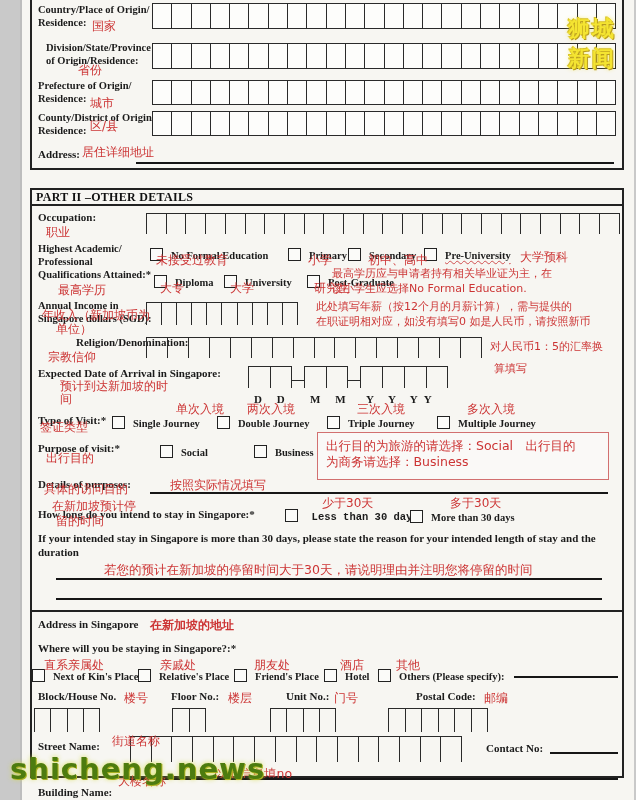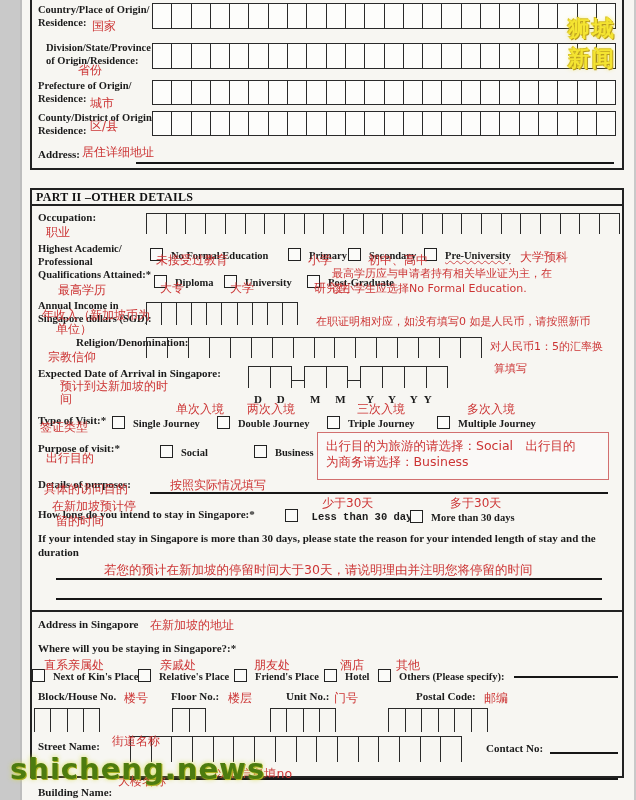--- a/index.html
+++ b/index.html
@@ -273,20 +273,21 @@
           <span class="cell"></span>
           <span class="cell"></span>
           <span class="cell"></span>
           <span class="cell"></span>
           <span class="cell"></span>
           <span class="cell"></span>
           <span class="cell"></span>
           <span class="cell"></span>
           <span class="cell"></span>
         </div>
+      <div class="abs red red-sm" style="left:284px; top:110px;">此处填写年薪（按12个月的月薪计算），需与提供的</div>
       <div class="abs red red-sm" style="left:284px; top:125px;">在职证明相对应，如没有填写0 如是人民币，请按照新币</div>
 
       <div class="abs lbl lbl-lg" style="left:6px; top:146px;margin-left:38px;">Religion/Denomination:</div>
       <div class="abs red" style="left:16px; top:160px;">宗教信仰</div>
       <div class="abs comb" style="left:114px; top:147px; width:336px; height:21px;">
           <span class="cell"></span>
           <span class="cell"></span>
           <span class="cell"></span>
           <span class="cell"></span>
           <span class="cell"></span>
@@ -397,21 +398,21 @@
 
       <div class="abs lbl lbl-lg" style="left:6px; top:342px; white-space:normal; width:582px;">If your intended stay in Singapore is more than 30 days, please state the reason for your intended length of stay and the</div>
       <div class="abs lbl lbl-lg" style="left:6px; top:356px;">duration</div>
       <div class="abs red" style="left:72px; top:372px; font-size:12.5px;">若您的预计在新加坡的停留时间大于30天，请说明理由并注明您将停留的时间</div>
       <div class="abs wline" style="left:24px; top:374px; width:546px; height:16px;"></div>
       <div class="abs wline" style="left:24px; top:394px; width:546px; height:16px;"></div>
 
       <div class="abs" style="left:0; top:420px; width:100%; border-top:2px solid #222;"></div>
 
       <div class="abs lbl lbl-lg italic" style="left:6px; top:428px;">Address in Singapore</div>
-      <div class="abs red" style="left:118px; top:428px;">在新加坡的地址</div>
+      <div class="abs red" style="left:118px; top:428px;font-weight:bold;">在新加坡的地址</div>
 
       <div class="abs lbl lbl-lg" style="left:6px; top:452px;">Where will you be staying in Singapore?:*</div>
 
       <div class="abs opt" style="left:0px; top:476px;">
         <span class="cb"></span>
         <span class="lbl">Next of Kin's Place</span>
       </div>
       <div class="abs red" style="left:12px; top:468px; z-index:2;">直系亲属处</div>
 
       <div class="abs opt" style="left:106px; top:476px;">

